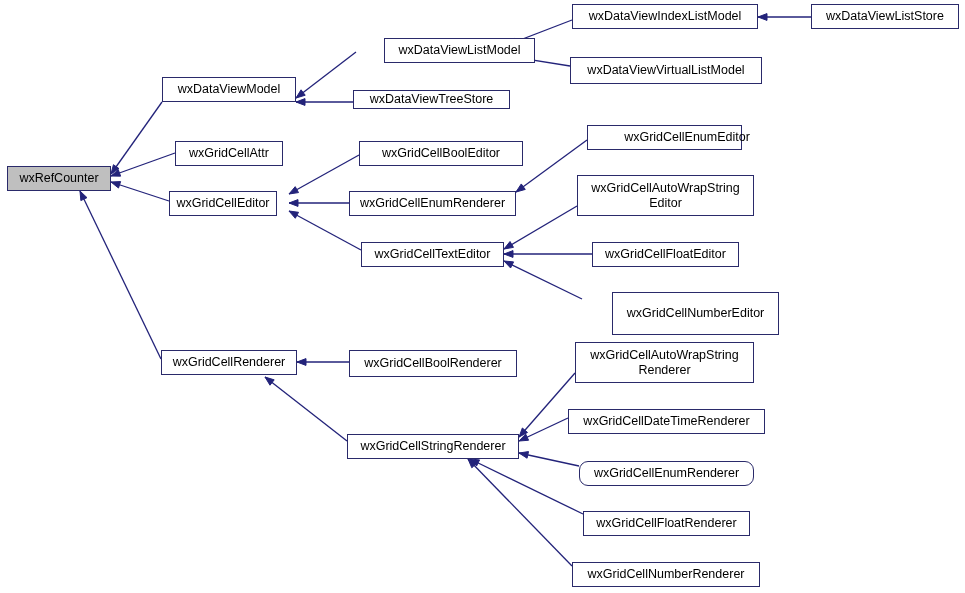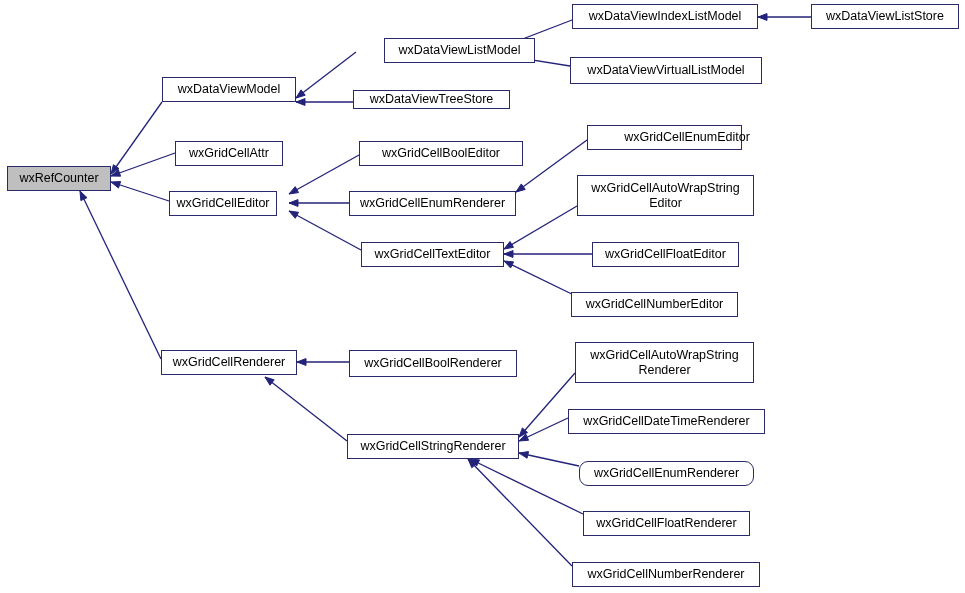--- a/index.html
+++ b/index.html
@@ -106,21 +106,21 @@
       <div class="node" style="left: 349px; top: 191px; width: 167px; height: 25px; border-color: rgb(42, 42, 106); background: rgb(255, 255, 255);">wxGridCellEnumRenderer</div>
       <div class="node" style="left: 361px; top: 242px; width: 143px; height: 25px; border-color: rgb(42, 42, 106); background: rgb(255, 255, 255);">wxGridCellTextEditor</div>
       <div class="node" style="left: 349px; top: 350px; width: 168px; height: 27px; border-color: rgb(42, 42, 106); background: rgb(255, 255, 255);">wxGridCellBoolRenderer</div>
       <div class="node" style="left: 347px; top: 434px; width: 172px; height: 25px; border-color: rgb(42, 42, 106); background: rgb(255, 255, 255);">wxGridCellStringRenderer</div>
       <div class="node" style="left: 572px; top: 4px; width: 186px; height: 25px; border-color: rgb(42, 42, 106); background: rgb(255, 255, 255);">wxDataViewIndexListModel</div>
       <div class="node" style="left: 570px; top: 57px; width: 192px; height: 27px; border-color: rgb(42, 42, 106); background: rgb(255, 255, 255);">wxDataViewVirtualListModel</div>
       <div class="node" style="left: 587px; top: 125px; width: 155px; height: 25px; border-color: rgb(42, 42, 106); background: rgb(255, 255, 255); padding-left: 48px;">wxGridCellEnumEditor</div>
       <div class="node" style="left: 577px; top: 175px; width: 177px; height: 41px; border-color: rgb(42, 42, 106); background: rgb(255, 255, 255);">wxGridCellAutoWrapString
 Editor</div>
       <div class="node" style="left: 592px; top: 242px; width: 147px; height: 25px; border-color: rgb(42, 42, 106); background: rgb(255, 255, 255);">wxGridCellFloatEditor</div>
-      <div class="node" style="left: 571px; top: 292px; width: 167px; height: 25px; border-color: rgb(42, 42, 106); background: rgb(255, 255, 255);">wxGridCellNumberEditor</div>
+      <div class="node" style="left: 612px; top: 292px; width: 167px; height: 43px; border-color: rgb(42, 42, 106); background: rgb(255, 255, 255);">wxGridCellNumberEditor</div>
       <div class="node" style="left: 575px; top: 342px; width: 179px; height: 41px; border-color: rgb(42, 42, 106); background: rgb(255, 255, 255);">wxGridCellAutoWrapString
 Renderer</div>
       <div class="node" style="left: 568px; top: 409px; width: 197px; height: 25px; border-color: rgb(42, 42, 106); background: rgb(255, 255, 255);">wxGridCellDateTimeRenderer</div>
       <div class="node" style="left: 579px; top: 461px; width: 175px; height: 25px; border-color: rgb(42, 42, 106); background: rgb(255, 255, 255); border-radius: 9px;">wxGridCellEnumRenderer</div>
       <div class="node" style="left: 583px; top: 511px; width: 167px; height: 25px; border-color: rgb(42, 42, 106); background: rgb(255, 255, 255);">wxGridCellFloatRenderer</div>
       <div class="node" style="left: 572px; top: 562px; width: 188px; height: 25px; border-color: rgb(42, 42, 106); background: rgb(255, 255, 255);">wxGridCellNumberRenderer</div>
       <div class="node" style="left: 811px; top: 4px; width: 148px; height: 25px; border-color: rgb(42, 42, 106); background: rgb(255, 255, 255);">wxDataViewListStore</div>
     </div>
 </div>
 

